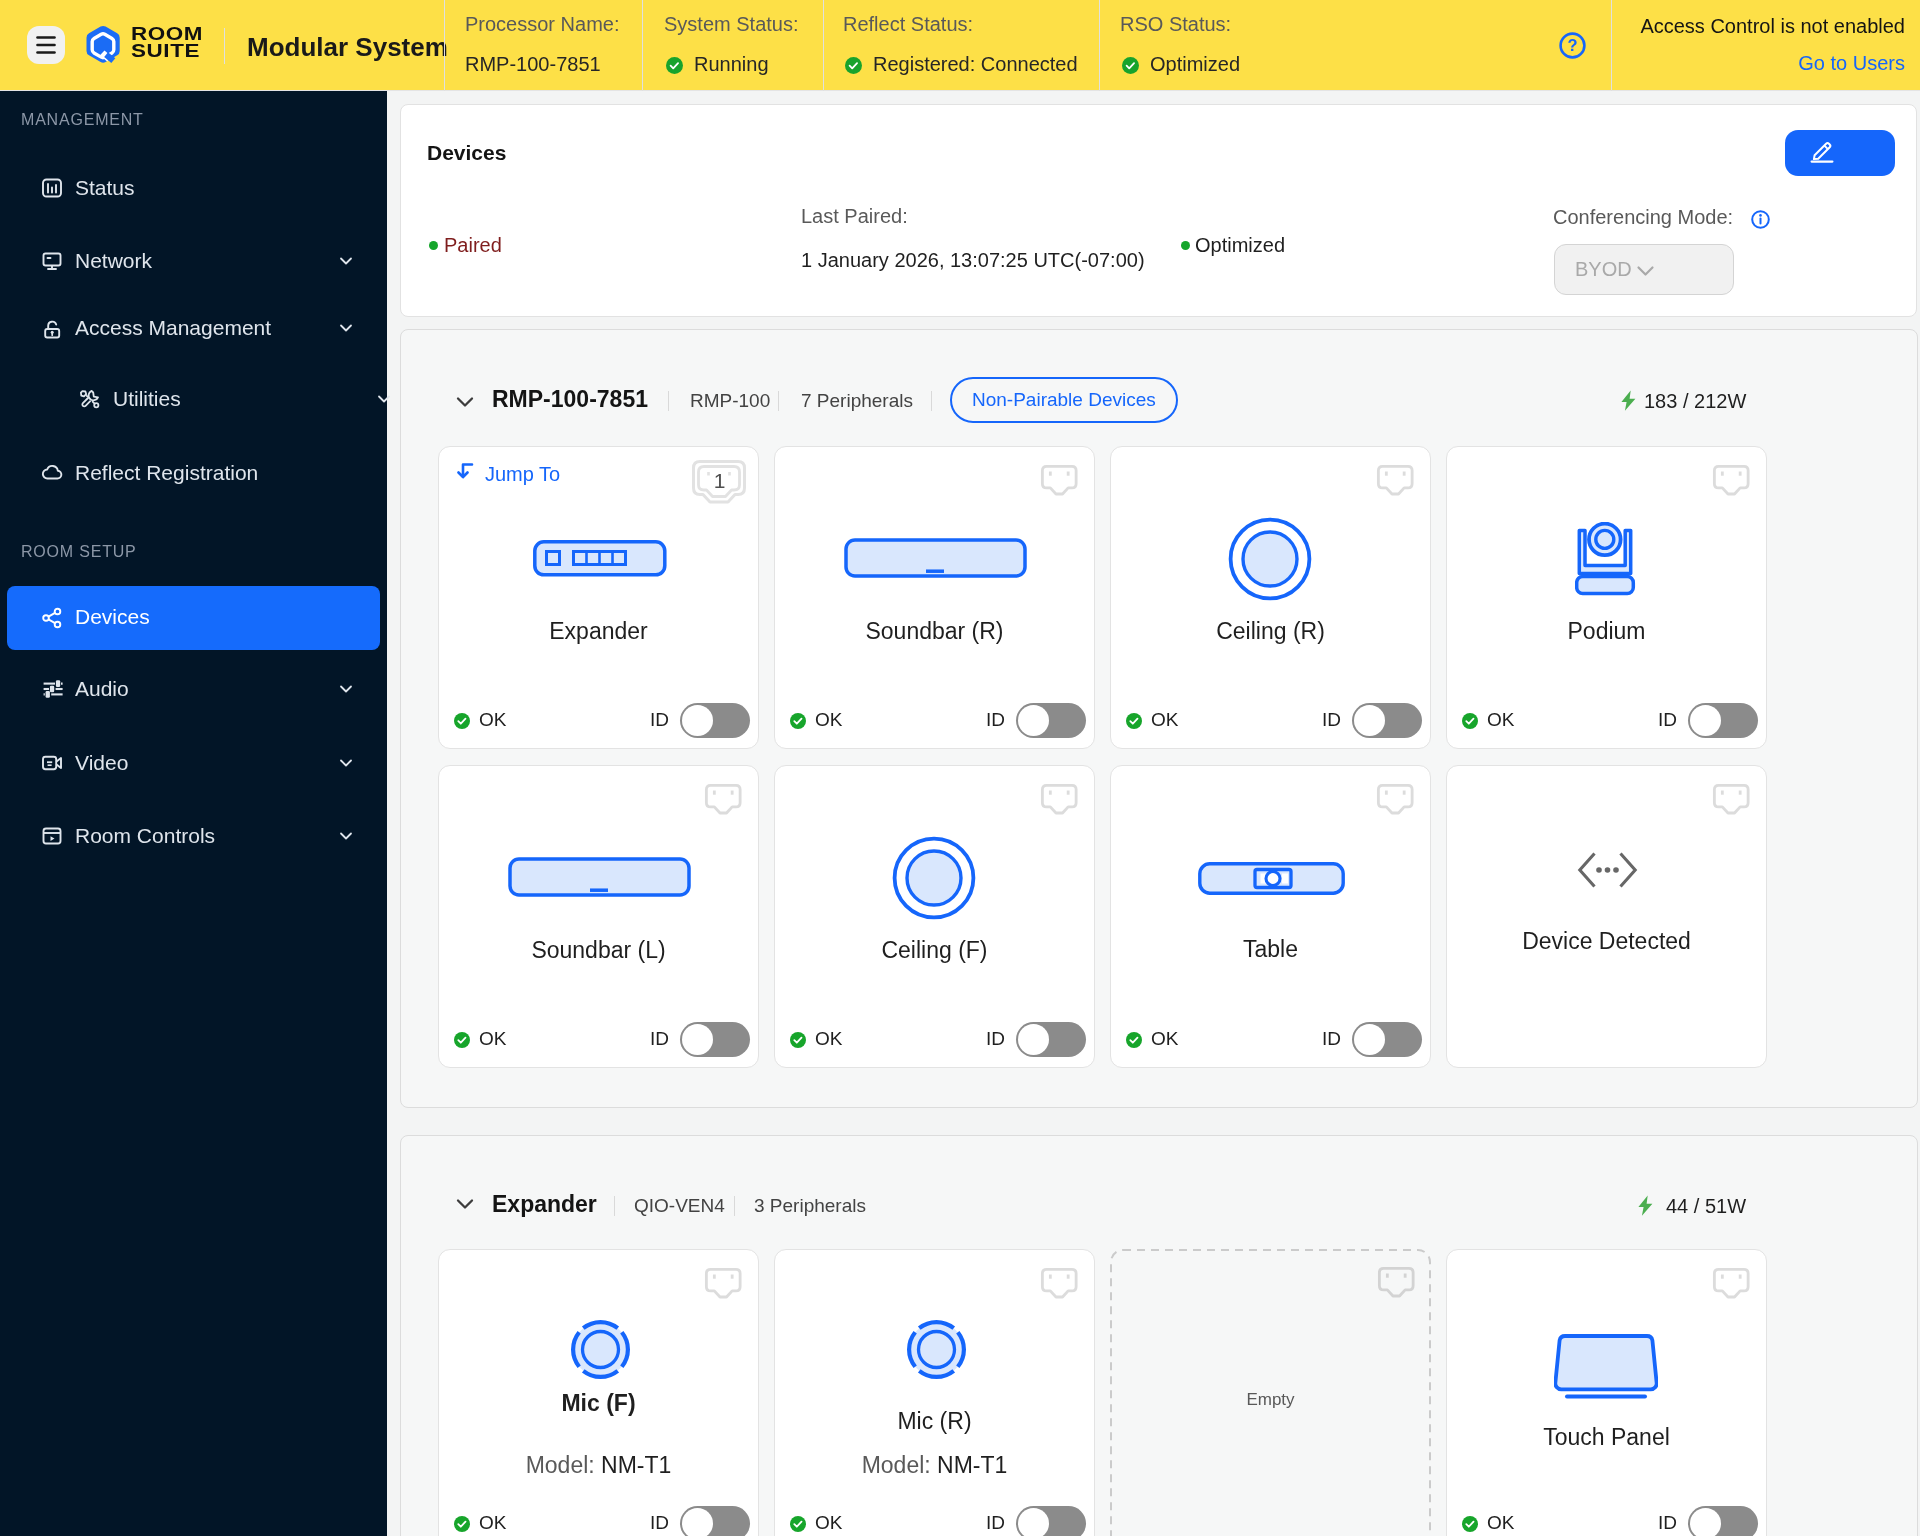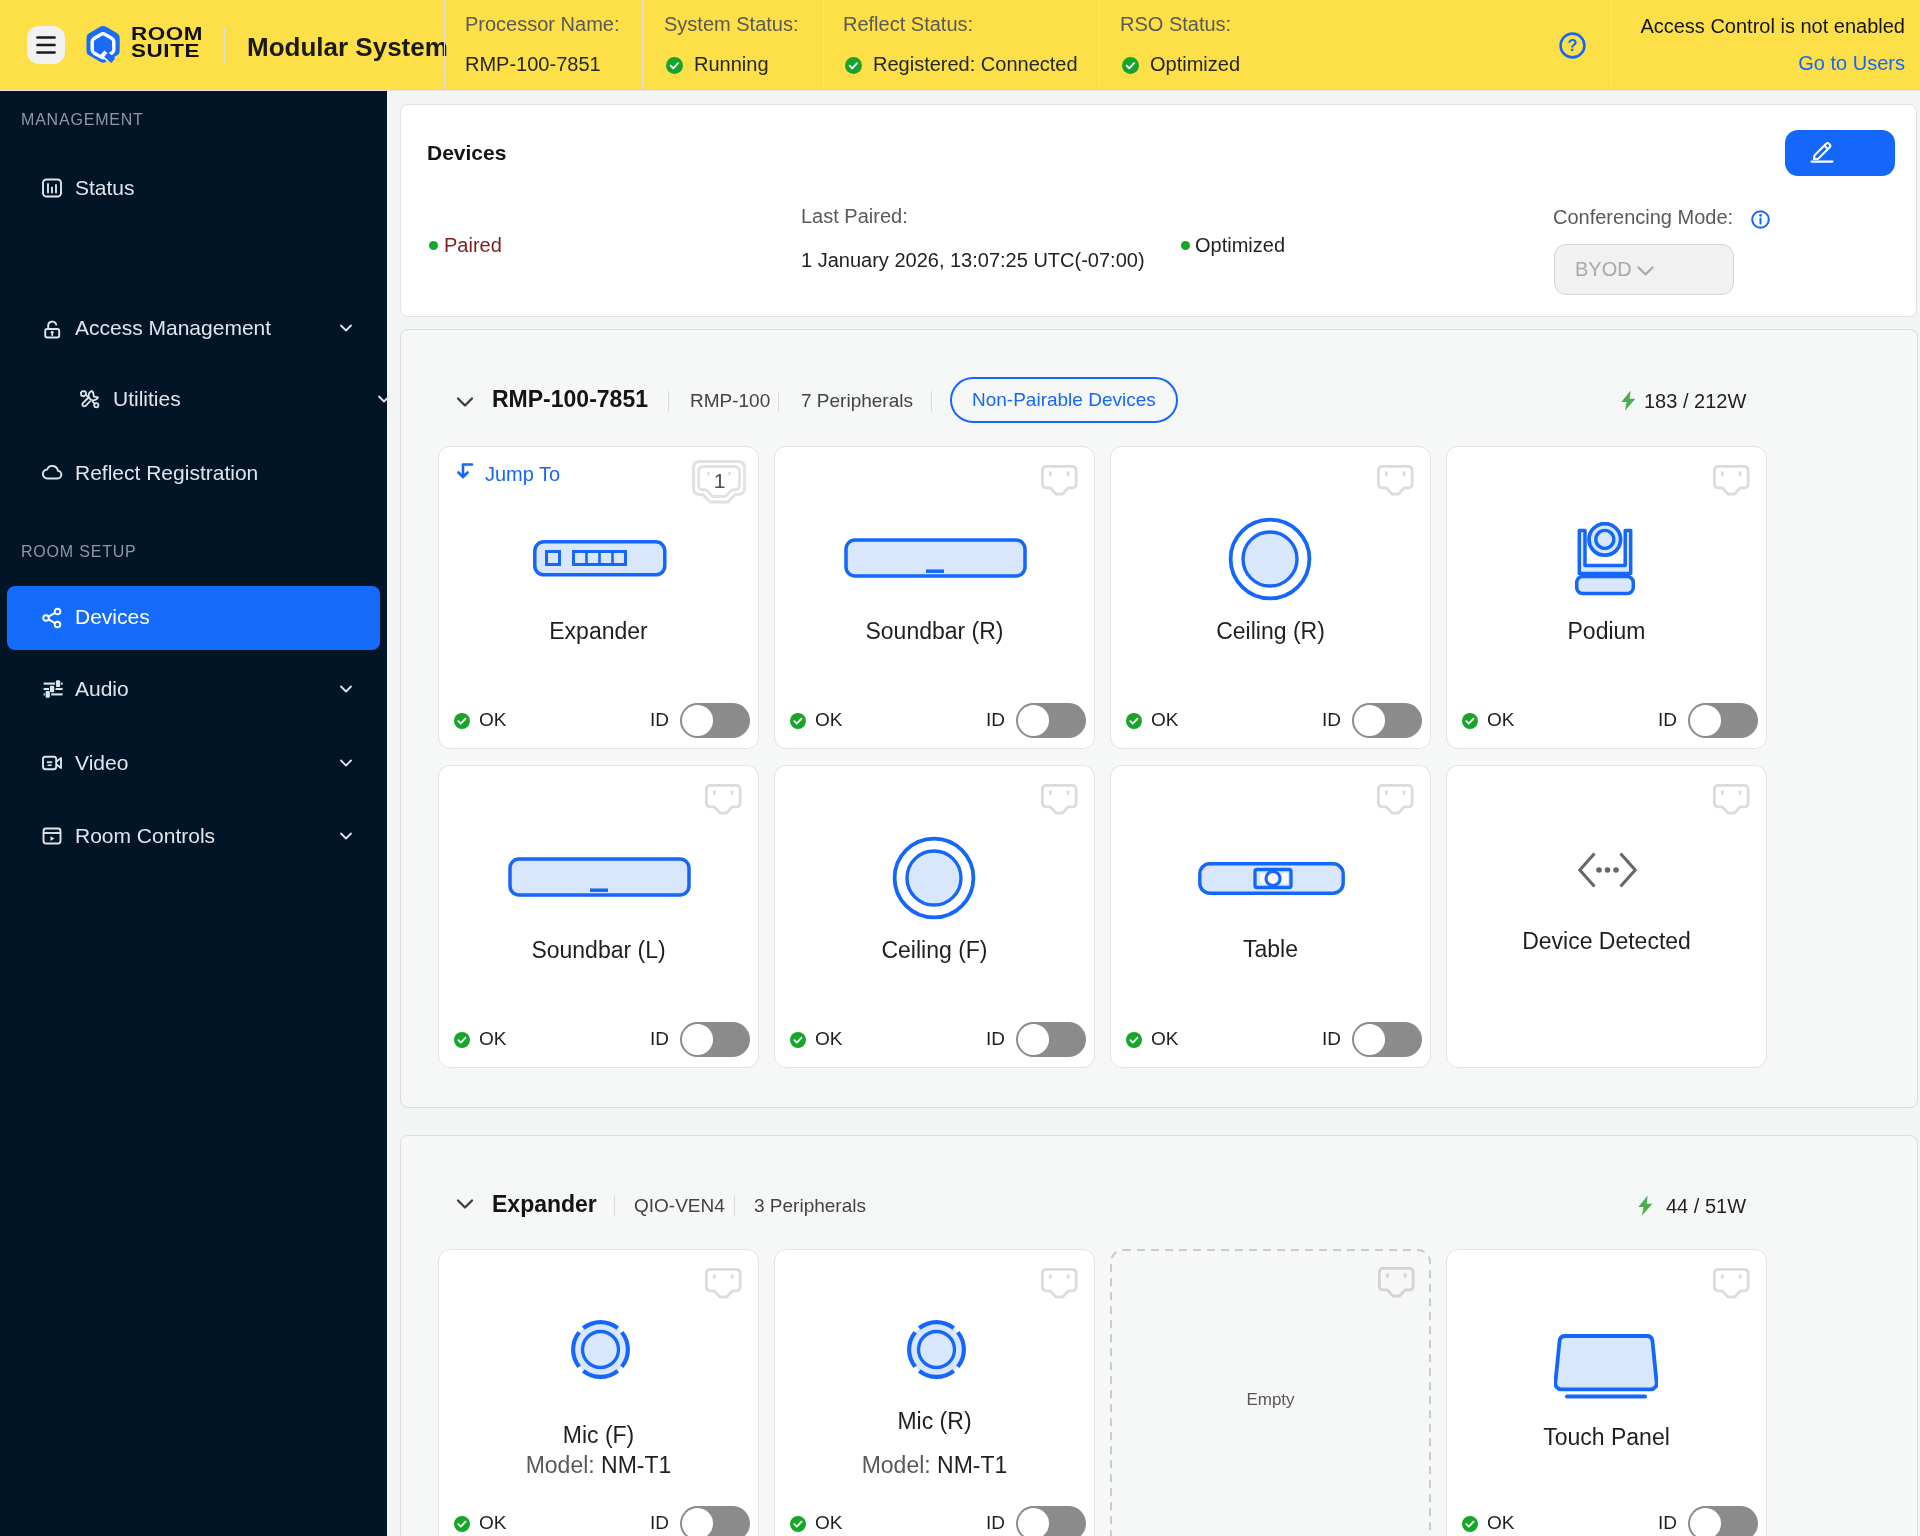--- a/index.html
+++ b/index.html
@@ -274,21 +274,21 @@
   <svg class="porticon" width="41" height="37" viewBox="0 0 41 37">
       <path d="M7 2.5 H34 Q38.5 2.5 38.5 7 V21 Q38.5 25.5 34 25.5 H30 L24 32 H17 L11 25.5 H7 Q2.5 25.5 2.5 21 V7 Q2.5 2.5 7 2.5 Z" fill="none" stroke="#dcdcdc" stroke-width="3" stroke-linejoin="round"></path>
       <line x1="11" y1="8" x2="11" y2="12.5" stroke="#dcdcdc" stroke-width="3"></line>
       <line x1="30" y1="8" x2="30" y2="12.5" stroke="#dcdcdc" stroke-width="3"></line>
     </svg>
   <svg class="abs" style="left:131px;top:69px;" width="61" height="61" viewBox="0 0 61 61">
       <circle cx="30.5" cy="30.5" r="27.4" fill="#d9e7fd"></circle>
       <circle cx="30.5" cy="30.5" r="27.4" fill="none" stroke="#1566fb" stroke-width="4.2" pathLength="360" stroke-dasharray="78 12" stroke-dashoffset="39"></circle>
       <circle cx="30.5" cy="30.5" r="18" fill="#d9e7fd" stroke="#1566fb" stroke-width="3.3"></circle>
     </svg>
-  <div class="devlabel" style="top:172px;">Mic (F)</div>
+  <div class="devlabel" style="top:140px;font-weight:bold;">Mic (F)</div>
   <div class="devlabel" style="top:202px;"><span style="color:#595959;">Model:</span> NM-T1</div>
   <svg class="abs" style="left:15px;top:266px;" width="16" height="16" viewBox="0 0 16 16">
       <circle cx="8" cy="8" r="8" fill="#17a52b"></circle>
       <path d="M4.3 8.2 l2.5 2.5 4.7-5" fill="none" stroke="#fff" stroke-width="1.8" stroke-linecap="round" stroke-linejoin="round"></path>
     </svg>
   <div class="abs" style="left:40px;top:262px;font-size:19px;color:#1f1f1f;">OK</div>
   <div class="idtext" style="left:211px;">ID</div>
   <div class="toggle" style="left:241px;"></div>
 </div>
 <div class="devcard" style="left:774px;top:1249px;">
@@ -397,20 +397,32 @@
     <svg class="nicon" viewBox="0 0 22 22">
         <rect x="2" y="2.5" width="18" height="17" rx="3.5" fill="none" stroke="#dfe5ec" stroke-width="1.9"></rect>
         <g stroke="#dfe5ec" stroke-width="1.9" stroke-linecap="round">
           <line x1="7" y1="7" x2="7" y2="15.5"></line>
           <line x1="11" y1="10.5" x2="11" y2="15.5"></line>
           <line x1="15" y1="8" x2="15" y2="15.5"></line>
         </g>
       </svg>
     <div class="ntext">Status</div>
   </div>
+  <div class="navitem" style="top:148px;">
+    <svg class="nicon" viewBox="0 0 22 22">
+        <rect x="2.5" y="3.5" width="17" height="12" rx="2" fill="none" stroke="#dfe5ec" stroke-width="1.9"></rect>
+        <line x1="7" y1="19" x2="15" y2="19" stroke="#dfe5ec" stroke-width="1.9" stroke-linecap="round"></line>
+        <line x1="11" y1="15.5" x2="11" y2="19" stroke="#dfe5ec" stroke-width="1.9"></line>
+        <line x1="6.5" y1="8" x2="9.5" y2="8" stroke="#dfe5ec" stroke-width="1.9" stroke-linecap="round"></line>
+      </svg>
+    <div class="ntext">Network</div>
+    <svg class="nchev" viewBox="0 0 16 16">
+        <path d="M3 5.5 l5 5 5-5" fill="none" stroke="#dfe5ec" stroke-width="1.8" stroke-linecap="round" stroke-linejoin="round"></path>
+      </svg>
+  </div>
   <div class="navitem" style="top:215px;">
     <svg class="nicon" viewBox="0 0 22 22">
         <rect x="4.2" y="12" width="14" height="8.5" rx="2" fill="none" stroke="#dfe5ec" stroke-width="1.9"></rect>
         <path d="M7.2 12 V8.8 a4.1 4.1 0 0 1 8 -1.3" fill="none" stroke="#dfe5ec" stroke-width="1.9" stroke-linecap="round"></path>
         <circle cx="11.2" cy="15.3" r="1.5" fill="#dfe5ec"></circle>
         <line x1="11.2" y1="16" x2="11.2" y2="18.2" stroke="#dfe5ec" stroke-width="1.7" stroke-linecap="round"></line>
       </svg>
     <div class="ntext">Access Management</div>
     <svg class="nchev" viewBox="0 0 16 16">
         <path d="M3 5.5 l5 5 5-5" fill="none" stroke="#dfe5ec" stroke-width="1.8" stroke-linecap="round" stroke-linejoin="round"></path>

